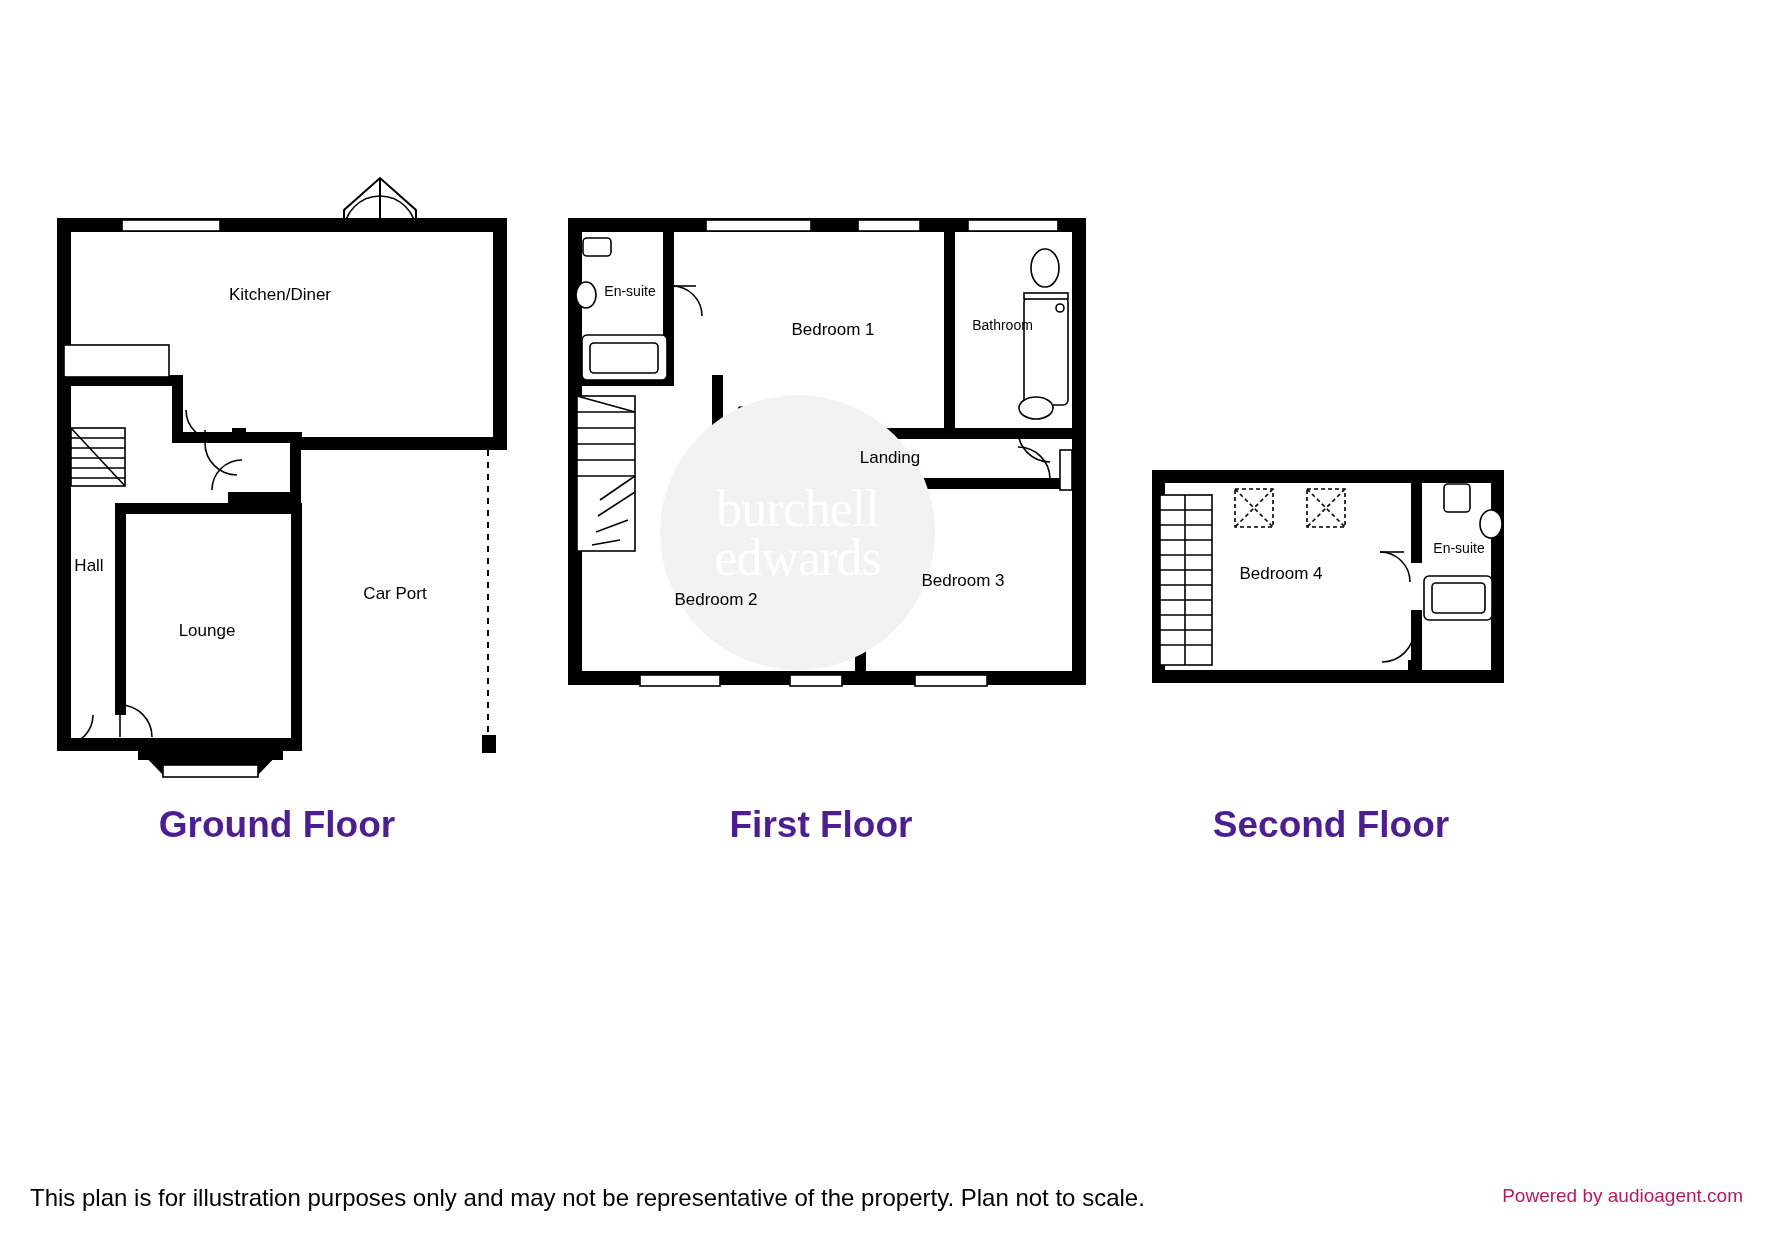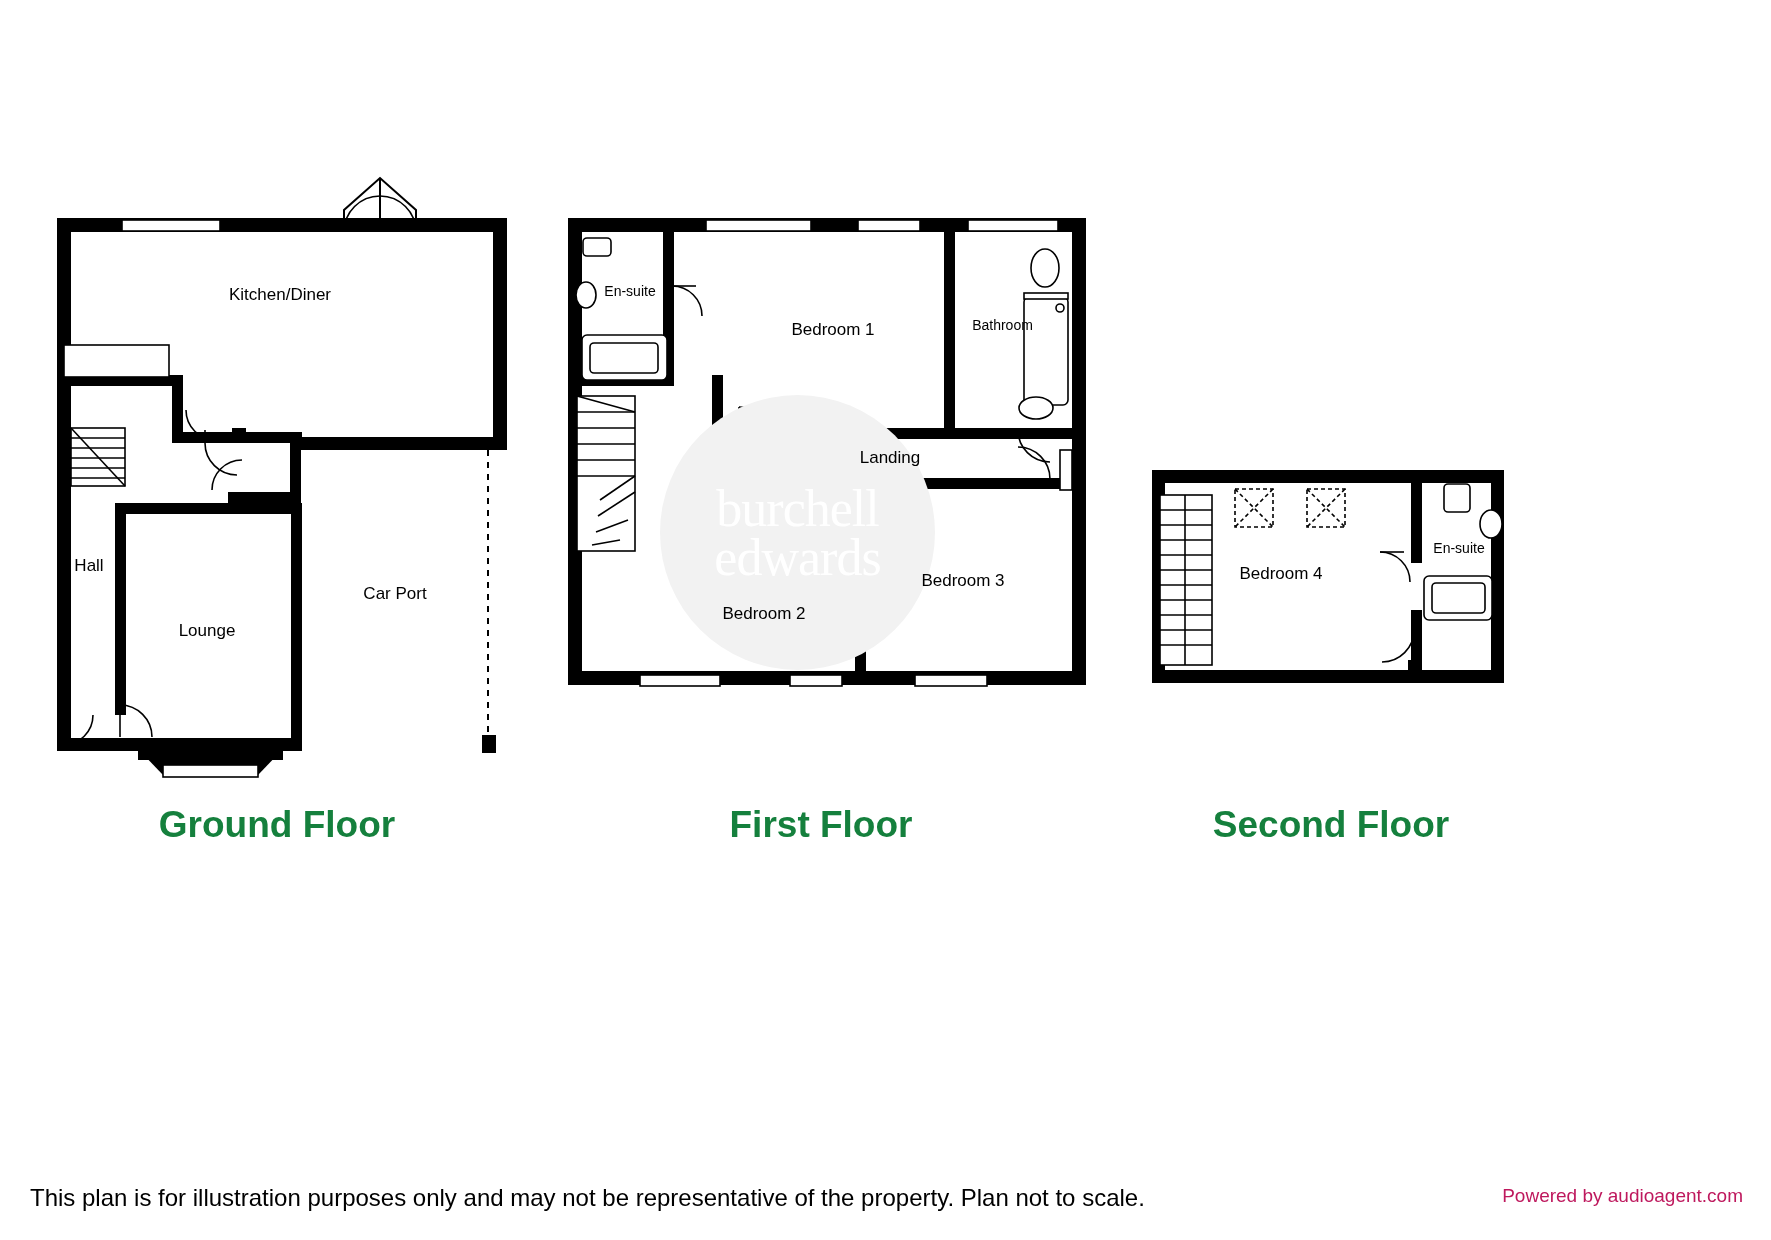--- a/index.html
+++ b/index.html
@@ -40,21 +40,21 @@
     color: #000;
     white-space: nowrap;
     transform: translate(-50%, -50%);
   }
   .room-label.small { font-size: 14px; }
   .floor-title {
     position: absolute;
     font-family: "Liberation Sans", sans-serif;
     font-size: 37px;
     font-weight: bold;
-    color: #15803d;
+    color: #4c1d95;
     white-space: nowrap;
     transform: translate(-50%, -50%);
   }
   .disclaimer {
     position: absolute;
     left: 30px;
     top: 1184px;
     font-size: 24px;
     color: #000;
     white-space: nowrap;
@@ -287,21 +287,21 @@
   <div class="room-label" style="left:280px; top:295px;">Kitchen/Diner</div>
   <div class="room-label small" style="left:265px; top:470px;margin-top:28px;">W.C.</div>
   <div class="room-label" style="left:89px; top:566px;">Hall</div>
   <div class="room-label" style="left:207px; top:631px;">Lounge</div>
   <div class="room-label" style="left:395px; top:594px;">Car Port</div>
 
   <div class="room-label small" style="left:630px; top:291px;">En-suite</div>
   <div class="room-label" style="left:833px; top:330px;">Bedroom 1</div>
   <div class="room-label small" style="left:992px; top:325px;padding-left:21px;">Bathroom</div>
   <div class="room-label" style="left:890px; top:458px;">Landing</div>
-  <div class="room-label" style="left:716px; top:614px;margin-left:48px;">Bedroom 2</div>
+  <div class="room-label" style="left:716px; top:600px;">Bedroom 2</div>
   <div class="room-label" style="left:963px; top:581px;text-align:center;">Bedroom 3</div>
 
   <div class="room-label" style="left:1281px; top:574px;">Bedroom 4</div>
   <div class="room-label small" style="left:1459px; top:548px;">En-suite</div>
 
   <div class="floor-title" style="left:277px; top:825px;">Ground Floor</div>
   <div class="floor-title" style="left:821px; top:825px;">First Floor</div>
   <div class="floor-title" style="left:1331px; top:825px;">Second Floor</div>
 
   <div class="disclaimer">This plan is for illustration purposes only and may not be representative of the property. Plan not to scale.</div>

